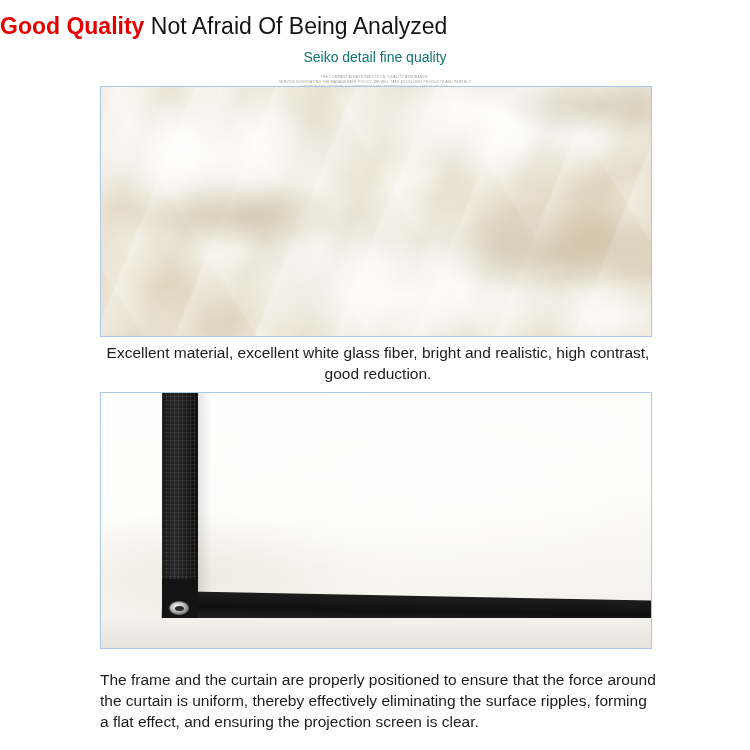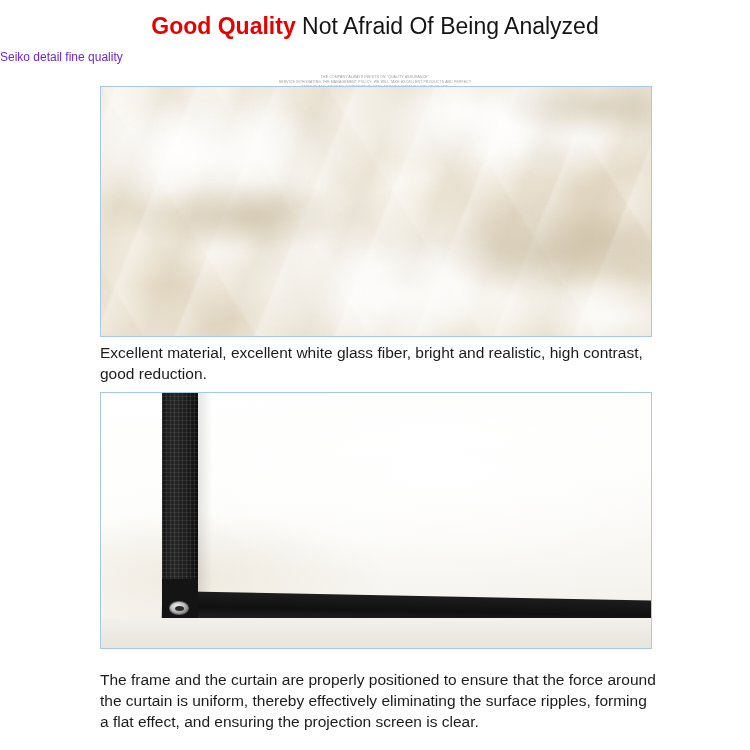--- a/index.html
+++ b/index.html
@@ -16,39 +16,38 @@
   }
   .page {
     position: relative;
     width: 750px;
     height: 750px;
     box-sizing: border-box;
   }
 
   
   .headline {
-    text-align: center;
     padding-top: 12px;
     font-size: 23px;
     line-height: 28px;
     white-space: nowrap;
   }
   .headline .hl-strong {
     color: #e60000;
     font-weight: bold;
   }
   .headline .hl-rest {
     color: #141414;
     font-weight: normal;
   }
   .subhead {
-    text-align: left;
+    text-align: center;
     margin-top: 7px;
-    font-size: 12px;
-    color: #6d28d9;
+    font-size: 14px;
+    color: #0f766e;
     line-height: 20px;
   }
   .micro-text {
     text-align: center;
     margin-top: 8px;
     font-size: 3.4px;
     line-height: 5px;
     color: #9a9a9a;
     letter-spacing: 0.2px;
     transform: scaleY(1.05);
@@ -189,21 +188,21 @@
 
   
   .caption {
     position: absolute;
     left: 100px;
     width: 556px;
     font-size: 15.5px;
     line-height: 21px;
     color: #1c1c1c;
   }
-  .caption-1 { top: 342px; }
+  .caption-1 { top: 342px; text-align: center; }
   .caption-2 { top: 669px; }
 </style>
 </head>
 <body>
 
 <div class="page">
 
   <div class="headline">
     <span class="hl-strong">Good Quality</span>
     <span class="hl-rest">Not Afraid Of Being Analyzed</span>

